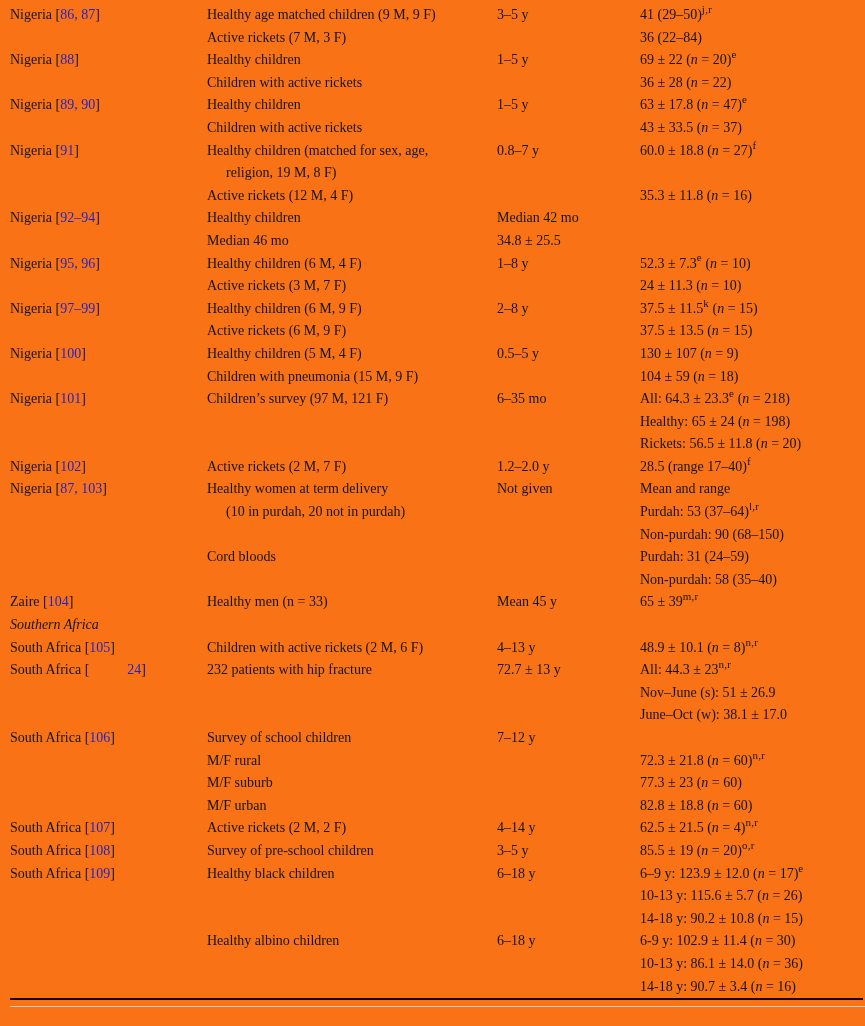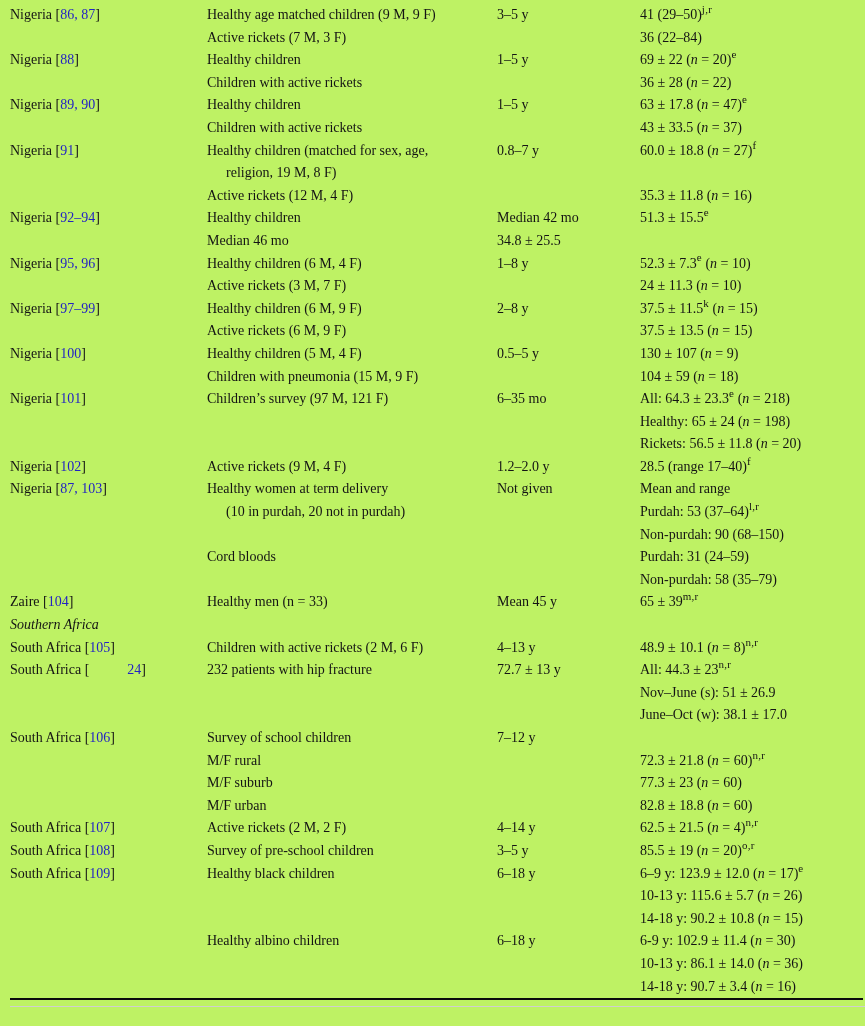--- a/index.html
+++ b/index.html
@@ -1,17 +1,17 @@
 <!DOCTYPE html>
 <html><head>
 <meta charset="utf-8">
 <style>
   html,body { margin:0; padding:0; background:#ffffff; }
   .page {
-    width:865px; height:1026px; background:#bef264; overflow:hidden;
+    width:865px; height:1026px; background:#f97316; overflow:hidden;
     font-family:"Liberation Serif","DejaVu Serif",serif;
     color:#141414; position:relative; box-sizing:border-box;
   }
   .tbl { padding:4px 0 0 10px; }
   .line { display:grid; grid-template-columns:197px 290px 143px 1fr; height:22.6px; }
   .cell { white-space:nowrap; line-height:22.6px; font-size:14px; overflow:visible; }
   .cell sup { font-size:11px; line-height:0; vertical-align:baseline; position:relative; top:-0.55em; letter-spacing:0.3px; }
   .ref { cursor:pointer; }
   .ind { padding-left:19px; }
   .section { font-style:italic; grid-column:1 / -1; }
@@ -75,21 +75,20 @@
         <div class="line">
           <div class="cell c1"></div>
           <div class="cell c2">Active rickets (12 M, 4 F)</div>
           <div class="cell c3"></div>
           <div class="cell c4">35.3 ± 11.8 (<i>n</i> = 16)</div>
         </div>
         <div class="line">
           <div class="cell c1"><span>Nigeria [</span><span class="ref" style="color: rgb(35, 35, 195);">92–94</span><span>]</span></div>
           <div class="cell c2">Healthy children</div>
           <div class="cell c3">Median 42 mo</div>
-          <div class="cell c4">51.3 ± 15.5<sup>e</sup></div>
         </div>
         <div class="line">
           <div class="cell c1"></div>
           <div class="cell c3">Median 46 mo</div>
           <div class="cell c4">34.8 ± 25.5</div>
         </div>
         <div class="line">
           <div class="cell c1"><span>Nigeria [</span><span class="ref" style="color: rgb(35, 35, 195);">95, 96</span><span>]</span></div>
           <div class="cell c2">Healthy children (6 M, 4 F)</div>
           <div class="cell c3">1–8 y</div>
@@ -138,21 +137,21 @@
           <div class="cell c4">Healthy: 65 ± 24 (<i>n</i> = 198)</div>
         </div>
         <div class="line">
           <div class="cell c1"></div>
           <div class="cell c2"></div>
           <div class="cell c3"></div>
           <div class="cell c4">Rickets: 56.5 ± 11.8 (<i>n</i> = 20)</div>
         </div>
         <div class="line">
           <div class="cell c1"><span>Nigeria [</span><span class="ref" style="color: rgb(35, 35, 195);">102</span><span>]</span></div>
-          <div class="cell c2">Active rickets (9 M, 4 F)</div>
+          <div class="cell c2">Active rickets (2 M, 7 F)</div>
           <div class="cell c3">1.2–2.0 y</div>
           <div class="cell c4">28.5 (range 17–40)<sup>f</sup></div>
         </div>
         <div class="line">
           <div class="cell c1"><span>Nigeria [</span><span class="ref" style="color: rgb(35, 35, 195);">87, 103</span><span>]</span></div>
           <div class="cell c2">Healthy women at term delivery</div>
           <div class="cell c3">Not given</div>
           <div class="cell c4">Mean and range</div>
         </div>
         <div class="line">
@@ -170,21 +169,21 @@
         <div class="line">
           <div class="cell c1"></div>
           <div class="cell c2">Cord bloods</div>
           <div class="cell c3"></div>
           <div class="cell c4">Purdah: 31 (24–59)</div>
         </div>
         <div class="line">
           <div class="cell c1"></div>
           <div class="cell c2"></div>
           <div class="cell c3"></div>
-          <div class="cell c4">Non-purdah: 58 (35–79)</div>
+          <div class="cell c4">Non-purdah: 58 (35–40)</div>
         </div>
         <div class="line">
           <div class="cell c1"><span>Zaire [</span><span class="ref" style="color: rgb(35, 35, 195);">104</span><span>]</span></div>
           <div class="cell c2">Healthy men (n = 33)</div>
           <div class="cell c3">Mean 45 y</div>
           <div class="cell c4">65 ± 39<sup>m,r</sup></div>
         </div>
         <div class="line">
           <div class="cell section">Southern Africa</div>
         </div>

